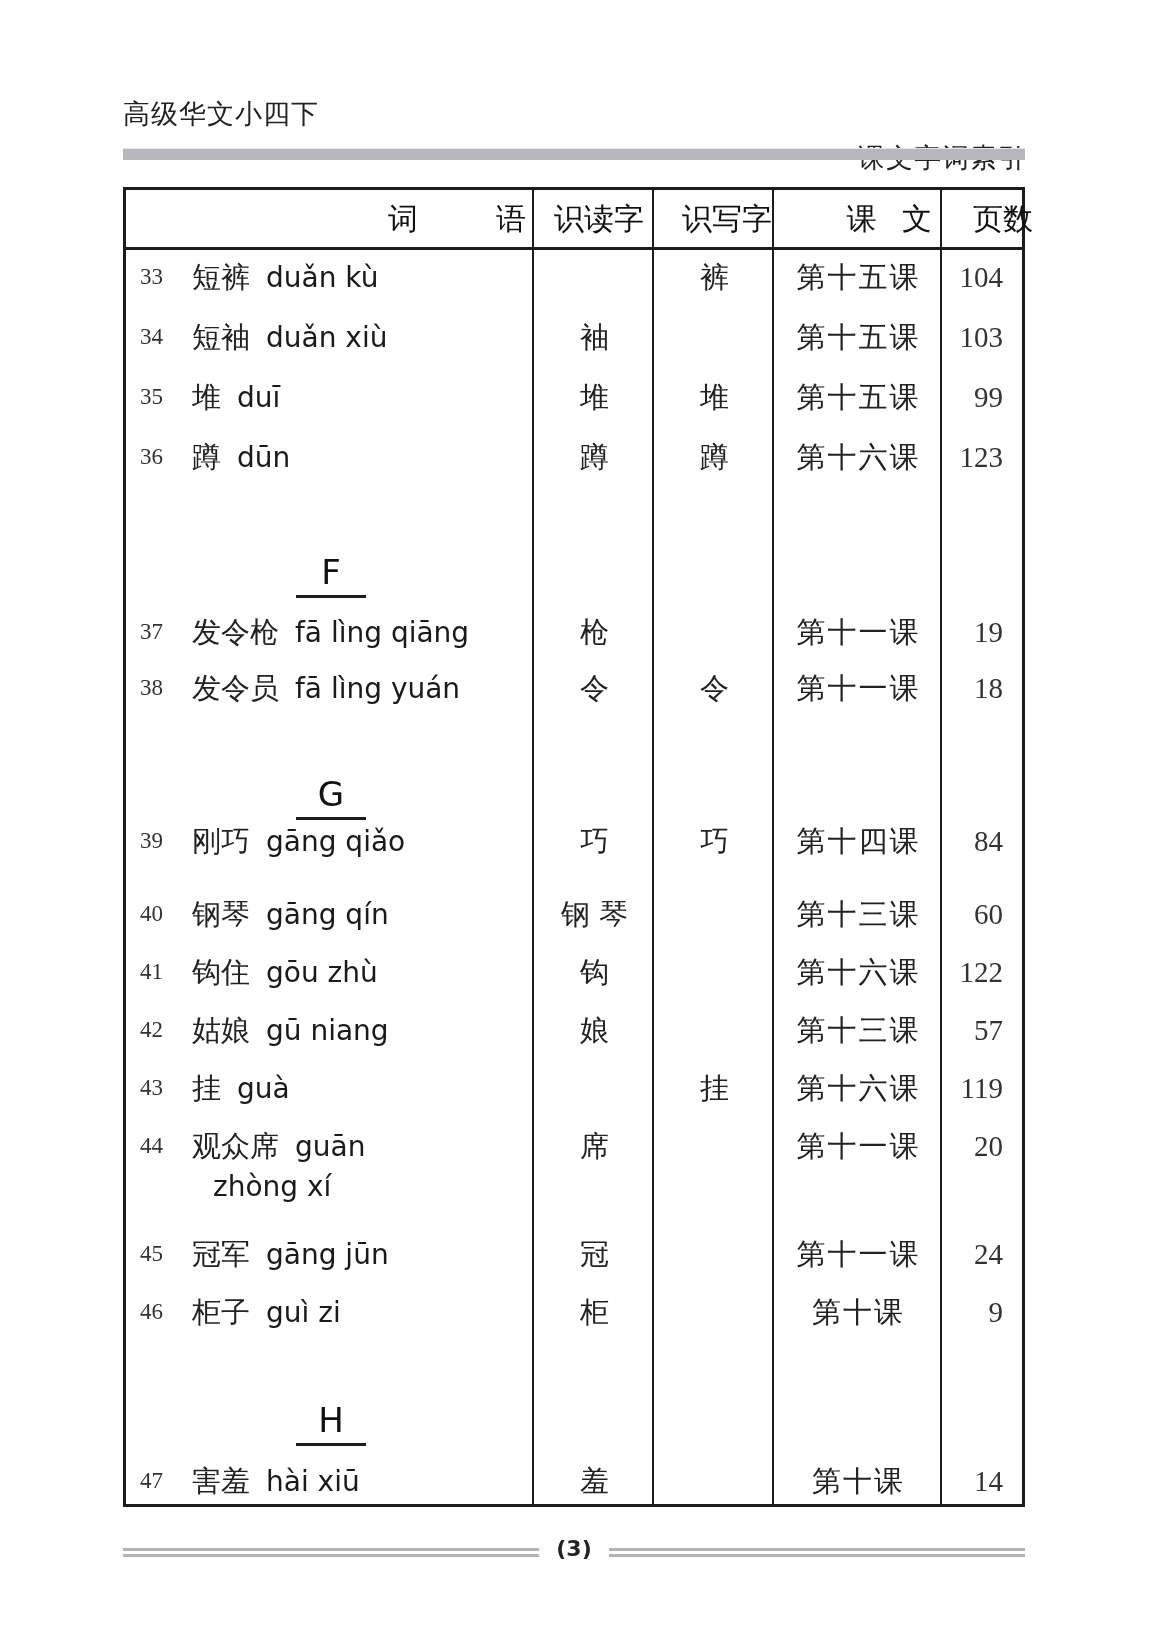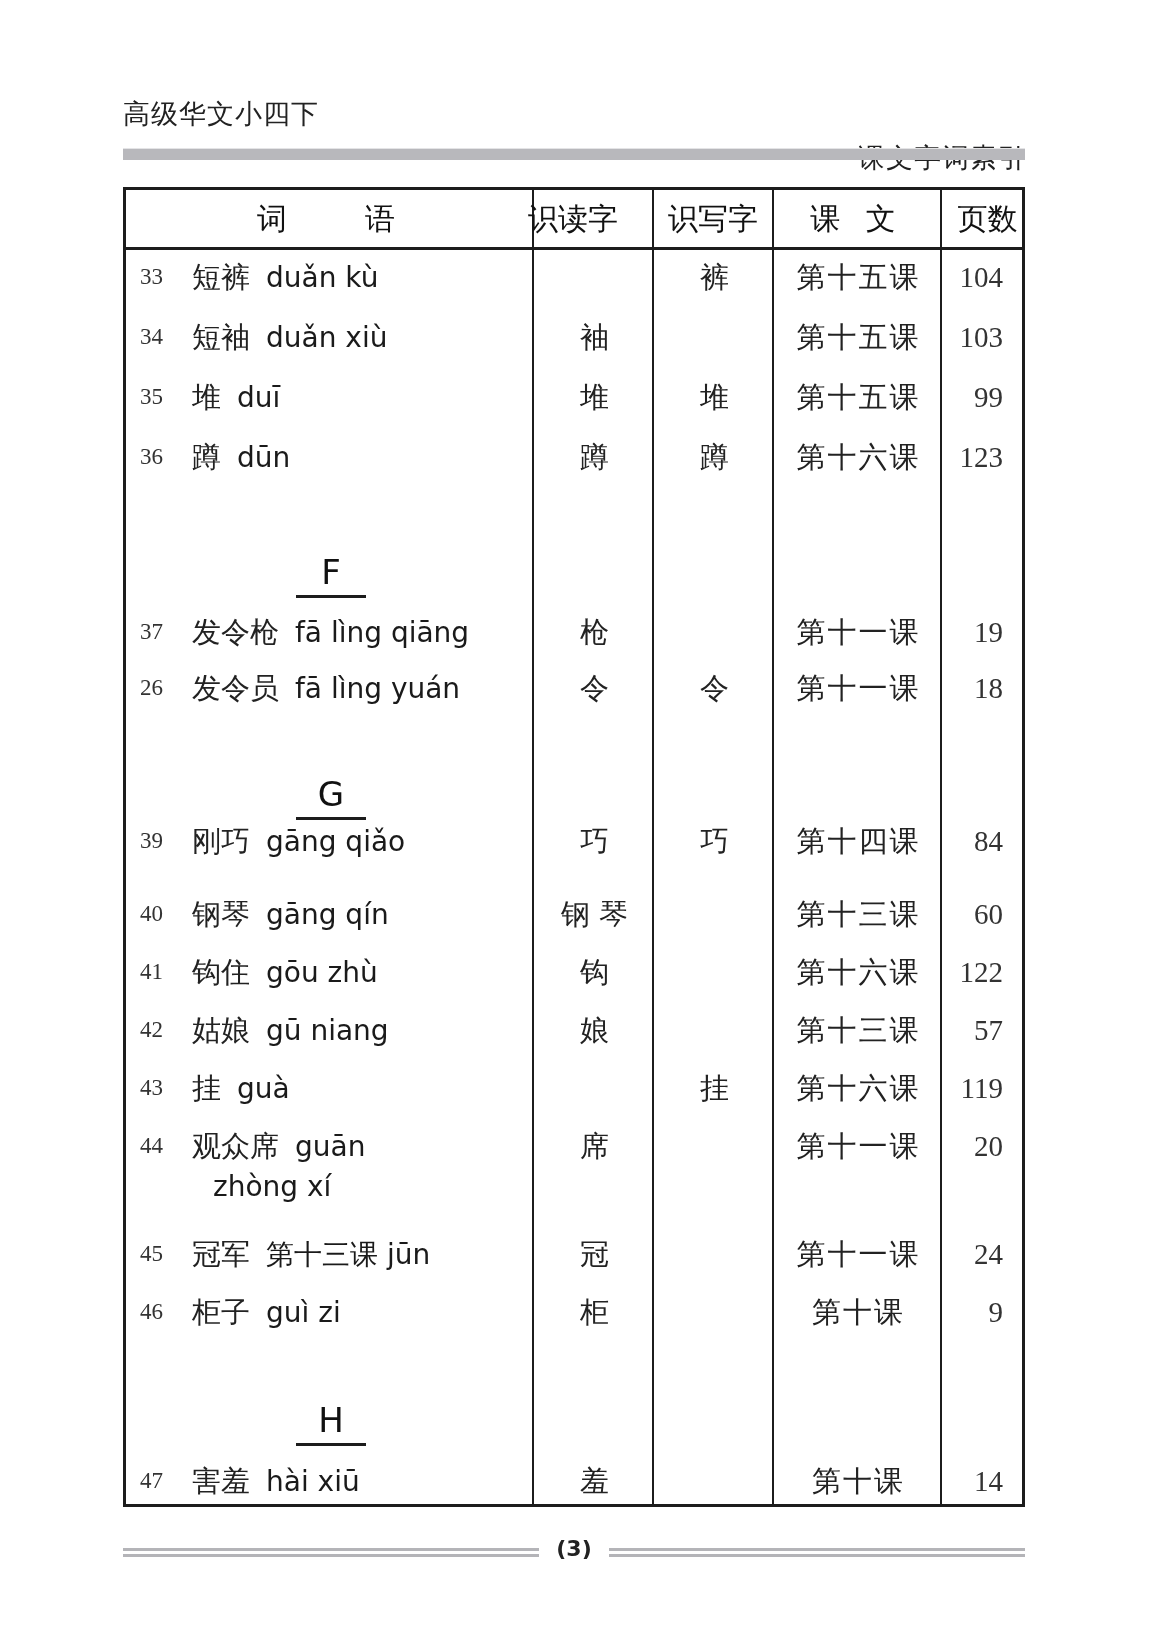--- a/index.html
+++ b/index.html
@@ -8,21 +8,21 @@
   .hdr { position: absolute; top: 96px; font-family: "DejaVu Sans", sans-serif;
          font-size: 27px; color: #222; letter-spacing: 1px; }
   .hdr-left { left: 123px; }
   .hdr-right { right: 124px; margin-top: 44px; }
   .topbar { position: absolute; left: 123px; width: 902px; top: 148px; height: 11px;
             background: #b8b8bc; border-top: 1px solid #e4e4e6; }
   .tbl { position: absolute; left: 123px; top: 187px; width: 896px; height: 1314px;
          border: 3px solid #1c1c1c; }
   .vline { position: absolute; top: 0; bottom: 0; width: 2px; background: #1c1c1c; }
   .hline { position: absolute; left: 0; right: 0; top: 57px; height: 3px; background: #1c1c1c; }
-  .th { position: absolute; top: 0; height: 57px; line-height: 57px; text-align: center;
+  .th { position: absolute; top: 0; height: 57px; line-height: 57px; text-align: right;
         font-family: "DejaVu Sans", sans-serif; font-size: 30px; color: #111; }
   .row { position: absolute; left: 0; right: 0; height: 50px; }
   .cell { position: absolute; top: 0; line-height: 50px; font-size: 29px; white-space: nowrap; }
   .c-num { left: 14px; width: 40px; font-family: "Liberation Serif", serif; font-size: 23px; color: #333; }
   .c-word { left: 66px; font-family: "DejaVu Serif", serif; color: #222; }
   .c-word .py { font-family: "DejaVu Sans", sans-serif; font-size: 28px; margin-left: 16px; color: #1a1a1a; }
   .c-read { left: 409px; width: 119px; text-align: center; color: #222; }
   .c-write { left: 529px; width: 119px; text-align: center; color: #222; }
   .c-lesson { left: 649px; width: 167px; text-align: center; color: #222; letter-spacing: 2px; }
   .c-page { left: 817px; width: 60px; text-align: right; font-family: "Liberation Serif", serif; color: #333; }
@@ -48,21 +48,21 @@
 <div class="topbar"></div>
 
 <div class="tbl">
   <div class="vline" style="left:406px"></div>
   <div class="vline" style="left:526px"></div>
   <div class="vline" style="left:646px"></div>
   <div class="vline" style="left:814px"></div>
   <div class="hline"></div>
 
   <div class="th" style="left:0;width:406px;letter-spacing:6px">词　　语</div>
-  <div class="th" style="left:388px;width:118px">识读字</div>
+  <div class="th" style="left:400px;width:118px">识读字</div>
   <div class="th" style="left:528px;width:118px">识写字</div>
   <div class="th" style="left:648px;width:166px;letter-spacing:8px">课 文</div>
   <div class="th" style="left:816px;width:91px">页数</div>
 
   <div class="row" style="top:62px">
     <span class="cell c-num">33</span>
     <span class="cell c-word"><span>短裤</span><span class="py">duǎn kù</span></span>
     <span class="cell c-read"></span>
     <span class="cell c-write">裤</span>
     <span class="cell c-lesson">第十五课</span>
@@ -104,21 +104,21 @@
   <div class="row" style="top:417px">
     <span class="cell c-num">37</span>
     <span class="cell c-word"><span>发令枪</span><span class="py">fā lìng qiāng</span></span>
     <span class="cell c-read">枪</span>
     <span class="cell c-write"></span>
     <span class="cell c-lesson">第十一课</span>
     <span class="cell c-page">19</span>
   </div>
 
   <div class="row" style="top:473px">
-    <span class="cell c-num">26</span>
+    <span class="cell c-num">38</span>
     <span class="cell c-word"><span>发令员</span><span class="py">fā lìng yuán</span></span>
     <span class="cell c-read">令</span>
     <span class="cell c-write">令</span>
     <span class="cell c-lesson">第十一课</span>
     <span class="cell c-page">18</span>
   </div>
 
   <div class="section" style="top:584px">
     <span>G</span>
     <div class="ul"></div>
@@ -174,21 +174,21 @@
     <span class="cell c-word"><span>观众席</span><span class="py">guān</span></span>
     <span class="py2">zhòng xí</span>
     <span class="cell c-read">席</span>
     <span class="cell c-write"></span>
     <span class="cell c-lesson">第十一课</span>
     <span class="cell c-page">20</span>
   </div>
 
   <div class="row" style="top:1039px">
     <span class="cell c-num">45</span>
-    <span class="cell c-word"><span>冠军</span><span class="py">第十三课 jūn</span></span>
+    <span class="cell c-word"><span>冠军</span><span class="py">gāng jūn</span></span>
     <span class="cell c-read">冠</span>
     <span class="cell c-write"></span>
     <span class="cell c-lesson">第十一课</span>
     <span class="cell c-page">24</span>
   </div>
 
   <div class="row" style="top:1097px">
     <span class="cell c-num">46</span>
     <span class="cell c-word"><span>柜子</span><span class="py">guì zi</span></span>
     <span class="cell c-read">柜</span>

